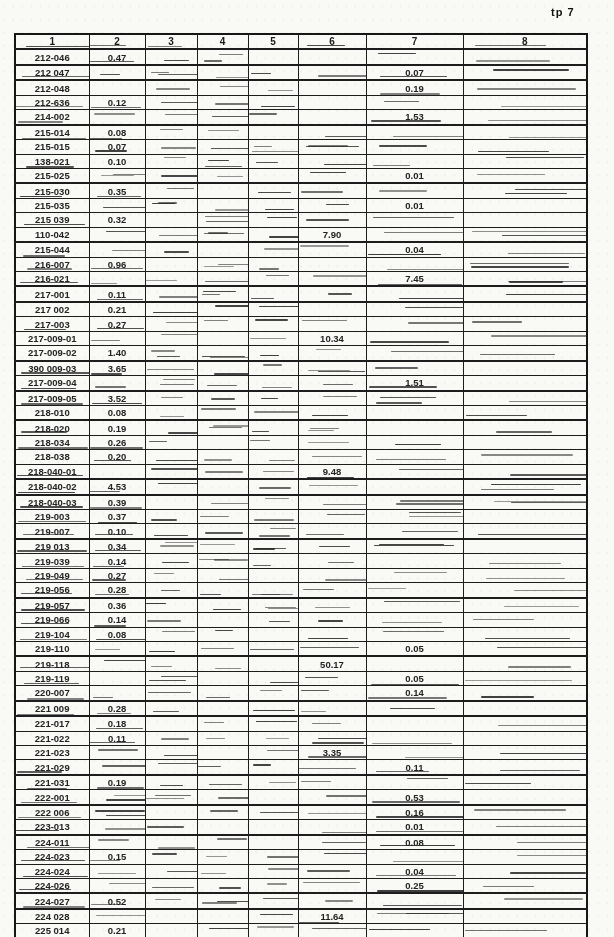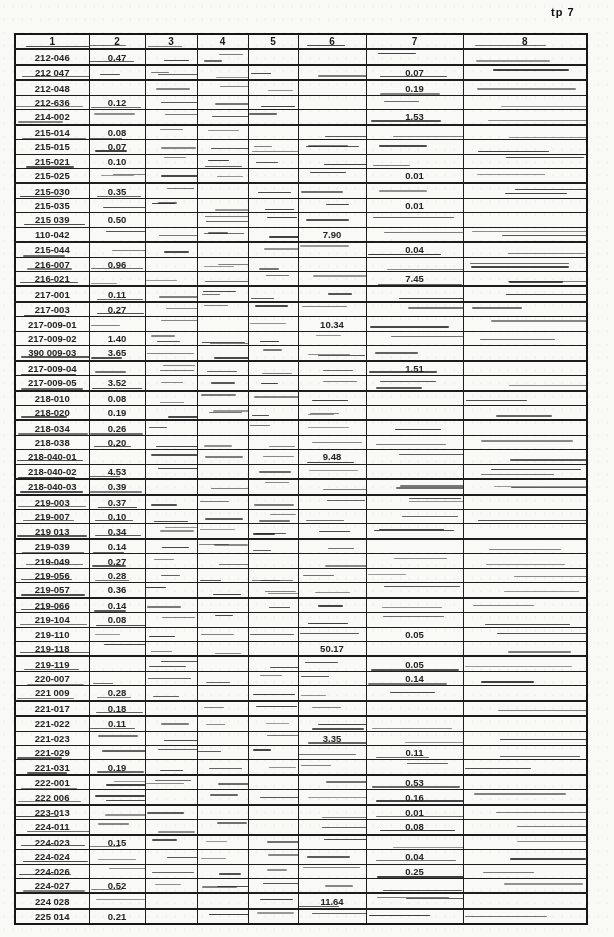--- a/index.html
+++ b/index.html
@@ -131,21 +131,21 @@
         <td><span class="cell-text">215-015</span></td>
         <td><span class="cell-text">0.07</span><span class="streak" style="top: 74.7842%; left: 9.49111%; width: 59.1241%; height: 2px; opacity: 0.874704;"></span></td>
         <td><span class="cell-text"></span><span class="streak" style="top: 52.2797%; left: 30.3247%; width: 68.6871%; height: 2px; opacity: 0.540732;"></span></td>
         <td><span class="cell-text"></span><span class="streak" style="top: 55.9409%; left: 27.8873%; width: 79.8888%; height: 1px; opacity: 0.776461;"></span></td>
         <td><span class="cell-text"></span><span class="streak" style="top: 80.3615%; left: 8.09366%; width: 93.9872%; height: 1px; opacity: 0.510596;"></span><span class="streak" style="top: 42.7005%; left: 11.3158%; width: 36.5901%; height: 1px; opacity: 0.585423;"></span></td>
         <td><span class="cell-text"></span><span class="streak" style="top: 39.2052%; left: 13.9496%; width: 59.8494%; height: 2px; opacity: 0.588818;"></span><span class="streak" style="top: 43.607%; left: 11.6908%; width: 78.8052%; height: 1px; opacity: 0.794366;"></span></td>
         <td><span class="cell-text"></span><span class="streak" style="top: 35.9041%; left: 12.598%; width: 49.9771%; height: 2px; opacity: 0.830203;"></span></td>
         <td><span class="cell-text"></span><span class="streak" style="top: 82.7057%; left: 11.4433%; width: 58.3516%; height: 1px; opacity: 0.839281;"></span></td>
       </tr>
       <tr>
-        <td><span class="cell-text">215-021</span><span class="streak" style="top: 82.6648%; left: 14.2821%; width: 65.9881%; height: 2px; opacity: 0.785487;"></span></td>
+        <td><span class="cell-text">138-021</span><span class="streak" style="top: 82.6648%; left: 14.2821%; width: 65.9881%; height: 2px; opacity: 0.785487;"></span></td>
         <td><span class="cell-text">0.10</span></td>
         <td><span class="cell-text"></span><span class="streak" style="top: 16.1923%; left: 36.728%; width: 41.7706%; height: 1px; opacity: 0.531256;"></span></td>
         <td><span class="cell-text"></span><span class="streak" style="top: 83.5589%; left: 15.2658%; width: 73.7907%; height: 1px; opacity: 0.720654;"></span><span class="streak" style="top: 40.1565%; left: 20.3786%; width: 42.6818%; height: 1px; opacity: 0.867737;"></span></td>
         <td><span class="cell-text"></span><span class="streak" style="top: 55.5387%; left: 14.4501%; width: 46.6732%; height: 1px; opacity: 0.785337;"></span></td>
         <td><span class="cell-text"></span><span class="streak" style="top: 67.5175%; left: 38.762%; width: 73.0442%; height: 1px; opacity: 0.860823;"></span></td>
         <td><span class="cell-text"></span><span class="streak" style="top: 77.0143%; left: 7.2071%; width: 37.8954%; height: 1px; opacity: 0.590696;"></span></td>
         <td><span class="cell-text"></span><span class="streak" style="top: 20.3646%; left: 34.797%; width: 63.2558%; height: 1px; opacity: 0.83698;"></span></td>
       </tr>
       <tr>
         <td><span class="cell-text">215-025</span></td>
@@ -172,21 +172,21 @@
         <td><span class="cell-text"></span><span class="streak" style="top: 60.0673%; left: 23.8749%; width: 88.0037%; height: 1px; opacity: 0.789627;"></span></td>
         <td><span class="cell-text"></span><span class="streak" style="top: 27.836%; left: 12.3313%; width: 44.6982%; height: 1px; opacity: 0.863729;"></span><span class="streak" style="top: 27.1452%; left: 24.4427%; width: 36.4526%; height: 2px; opacity: 0.657676;"></span></td>
         <td><span class="cell-text"></span><span class="streak" style="top: 74.2735%; left: 34.5884%; width: 77.341%; height: 2px; opacity: 0.467225;"></span></td>
         <td><span class="cell-text"></span><span class="streak" style="top: 78.4368%; left: 33.9928%; width: 57.9526%; height: 1px; opacity: 0.868199;"></span></td>
         <td><span class="cell-text"></span><span class="streak" style="top: 39.4881%; left: 40.5768%; width: 35.5249%; height: 1px; opacity: 0.837851;"></span></td>
         <td><span class="cell-text">0.01</span></td>
         <td><span class="cell-text"></span></td>
       </tr>
       <tr>
         <td><span class="cell-text">215 039</span><span class="streak" style="top: 82.7437%; left: 10.5756%; width: 84.3196%; height: 1px; opacity: 0.81382;"></span></td>
-        <td><span class="cell-text">0.50</span></td>
+        <td><span class="cell-text">0.32</span></td>
         <td><span class="cell-text"></span></td>
         <td><span class="cell-text"></span><span class="streak" style="top: 59.6397%; left: 16.0913%; width: 92.838%; height: 1px; opacity: 0.698764;"></span><span class="streak" style="top: 21.4697%; left: 15.9542%; width: 91.7614%; height: 1px; opacity: 0.596848;"></span></td>
         <td><span class="cell-text"></span><span class="streak" style="top: 29.106%; left: 38.2811%; width: 59.8948%; height: 1px; opacity: 0.884488;"></span></td>
         <td><span class="cell-text"></span><span class="streak" style="top: 46.4641%; left: 11.4865%; width: 64.5329%; height: 2px; opacity: 0.802392;"></span></td>
         <td><span class="cell-text"></span><span class="streak" style="top: 30.199%; left: 6.57846%; width: 84.4218%; height: 1px; opacity: 0.729887;"></span></td>
         <td><span class="cell-text"></span></td>
       </tr>
       <tr>
         <td><span class="cell-text">110-042</span></td>
         <td><span class="cell-text"></span><span class="streak" style="top: 25.492%; left: 30.494%; width: 80.1799%; height: 1px; opacity: 0.787881;"></span></td>
@@ -231,20 +231,30 @@
         <td><span class="cell-text">217-001</span></td>
         <td><span class="cell-text">0.11</span><span class="streak" style="top: 89.2485%; left: 13.8451%; width: 84.1158%; height: 1px; opacity: 0.724762;"></span></td>
         <td><span class="cell-text"></span><span class="streak" style="top: 60.1189%; left: 27.0121%; width: 83.6891%; height: 2px; opacity: 0.579924;"></span></td>
         <td><span class="cell-text"></span><span class="streak" style="top: 27.3488%; left: 10.8245%; width: 66.3688%; height: 1px; opacity: 0.837076;"></span><span class="streak" style="top: 50.315%; left: 8.26684%; width: 35.8247%; height: 1px; opacity: 0.644067;"></span></td>
         <td><span class="cell-text"></span><span class="streak" style="top: 79.2307%; left: 5.37033%; width: 47.4751%; height: 1px; opacity: 0.746176;"></span></td>
         <td><span class="cell-text"></span><span class="streak" style="top: 42.1542%; left: 43.9777%; width: 36.5745%; height: 2px; opacity: 0.783352;"></span></td>
         <td><span class="cell-text"></span><span class="streak" style="top: 79.9279%; left: 34.1565%; width: 68.6214%; height: 1px; opacity: 0.863116;"></span></td>
         <td><span class="cell-text"></span><span class="streak" style="top: 47.8749%; left: 34.2945%; width: 82.0792%; height: 1px; opacity: 0.884316;"></span></td>
       </tr>
       <tr>
+        <td><span class="cell-text">217 002</span></td>
+        <td><span class="cell-text">0.21</span></td>
+        <td><span class="cell-text"></span><span class="streak" style="top: 70.1235%; left: 14.2038%; width: 91.7815%; height: 1px; opacity: 0.885378;"></span></td>
+        <td><span class="cell-text"></span><span class="streak" style="top: 16.3845%; left: 34.3005%; width: 71.0682%; height: 2px; opacity: 0.871161;"></span></td>
+        <td><span class="cell-text"></span><span class="streak" style="top: 26.5687%; left: 22.1987%; width: 88.0838%; height: 1px; opacity: 0.860673;"></span></td>
+        <td><span class="cell-text"></span></td>
+        <td><span class="cell-text"></span><span class="streak" style="top: 27.4953%; left: 40.5157%; width: 91.4657%; height: 1px; opacity: 0.821601;"></span></td>
+        <td><span class="cell-text"></span></td>
+      </tr>
+      <tr>
         <td><span class="cell-text">217-003</span><span class="streak" style="top: 89.8068%; left: 11.4489%; width: 58.0288%; height: 1px; opacity: 0.831982;"></span></td>
         <td><span class="cell-text">0.27</span><span class="streak" style="top: 78.1518%; left: 13.2401%; width: 84.9918%; height: 1px; opacity: 0.799573;"></span></td>
         <td><span class="cell-text"></span><span class="streak" style="top: 34.6445%; left: 40.9514%; width: 72.8225%; height: 1px; opacity: 0.533181;"></span></td>
         <td><span class="cell-text"></span><span class="streak" style="top: 17.8296%; left: 13.3731%; width: 48.1446%; height: 1px; opacity: 0.567682;"></span></td>
         <td><span class="cell-text"></span><span class="streak" style="top: 16.0226%; left: 12.362%; width: 68.3608%; height: 2px; opacity: 0.843493;"></span></td>
         <td><span class="cell-text"></span><span class="streak" style="top: 23.4016%; left: 5.46761%; width: 66.6659%; height: 1px; opacity: 0.571938;"></span></td>
         <td><span class="cell-text"></span><span class="streak" style="top: 32.5213%; left: 43.5927%; width: 64.1855%; height: 2px; opacity: 0.615545;"></span></td>
         <td><span class="cell-text"></span><span class="streak" style="top: 29.4464%; left: 6.89999%; width: 40.7791%; height: 2px; opacity: 0.656701;"></span></td>
       </tr>
       <tr>

